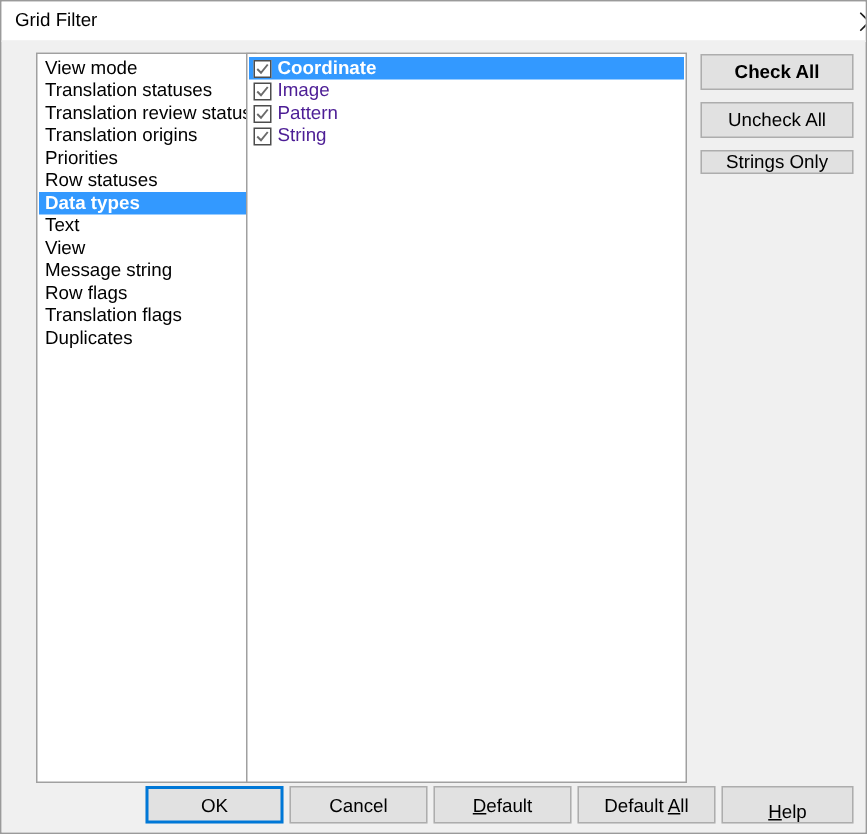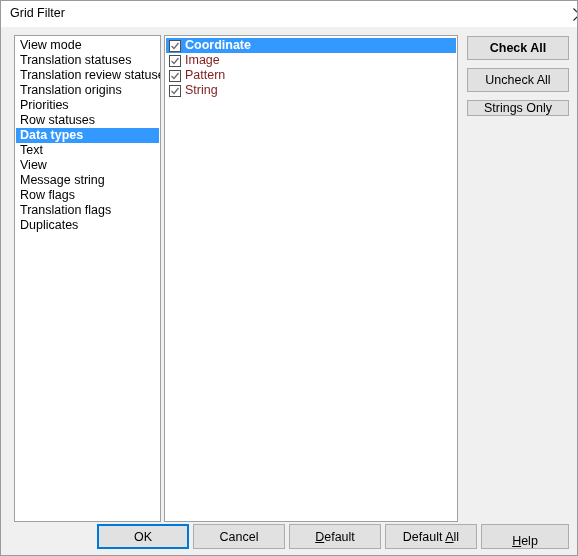--- a/index.html
+++ b/index.html
@@ -68,21 +68,21 @@
 
   
   .listbox {
     position: absolute;
     background: #ffffff;
     border: 1px solid #a0a0a0;
     box-sizing: border-box;
     overflow: hidden;
   }
   #category-list {
-    left: 13px;
+    left: 23px;
     top: 8px;
     width: 147px;
     height: 487px;
   }
   #items-list {
     left: 163px;
     top: 8px;
     width: 294px;
     height: 487px;
   }
@@ -110,21 +110,21 @@
     font-weight: bold;
   }
 
   
   .check-row {
     height: 15px;
     line-height: 15px;
     padding-left: 3px;
     font-size: 12.5px;
     white-space: nowrap;
-    color: #7f1d1d;
+    color: #4c1d95;
     cursor: default;
     display: flex;
     align-items: center;
     box-sizing: border-box;
   }
   .check-row.selected {
     background: #3399ff;
     color: #ffffff;
     font-weight: bold;
   }

